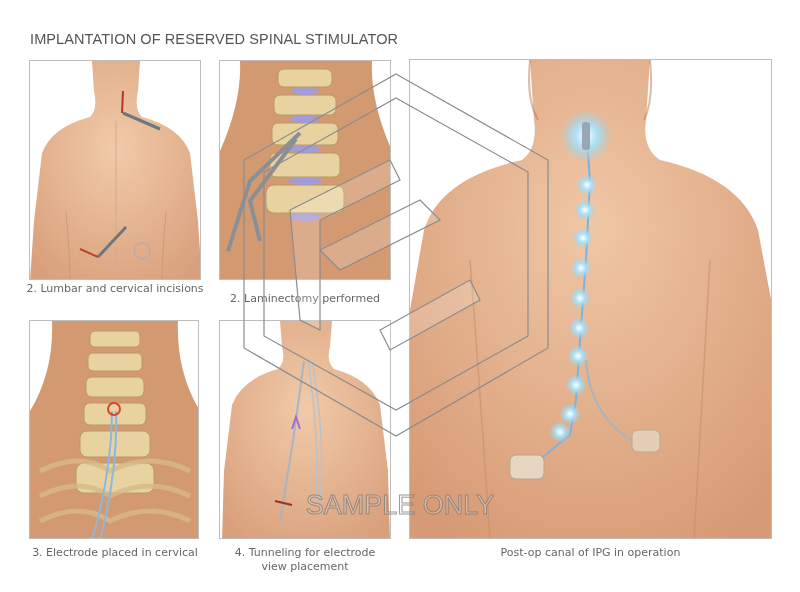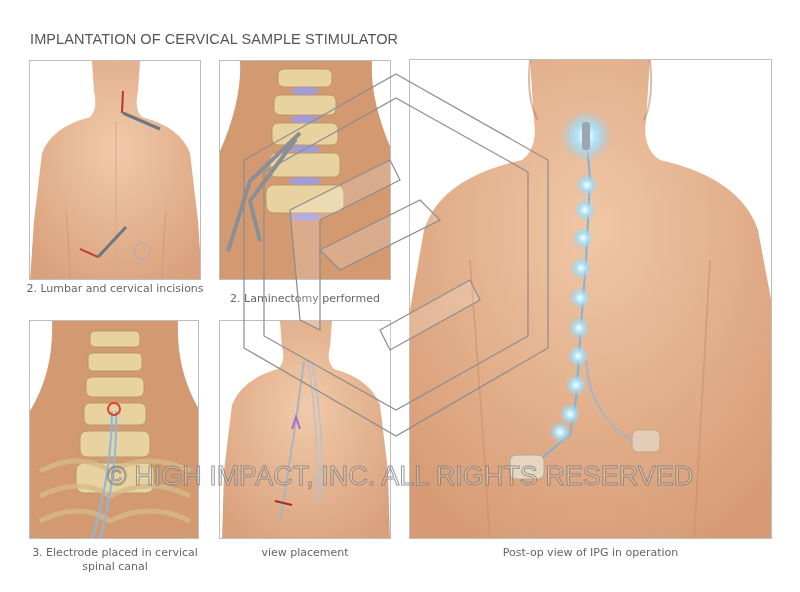--- a/index.html
+++ b/index.html
@@ -6,21 +6,21 @@
   body{width:800px;height:592px;position:relative;overflow:hidden;font-family:"DejaVu Sans","Liberation Sans",sans-serif;}
   .title{position:absolute;left:30px;top:31px;font-size:14.5px;color:#555;letter-spacing:0.1px;white-space:nowrap;font-family:"Liberation Sans",sans-serif;}
   .panel{position:absolute;border:1px solid #bdbdbd;overflow:hidden;background:#fff;box-sizing:border-box;}
   .caption{position:absolute;font-size:11px;color:#666;text-align:center;line-height:14px;font-family:"DejaVu Sans",sans-serif;}
   .wm{position:absolute;left:0;top:0;width:800px;height:592px;pointer-events:none;}
   .wmtext{position:absolute;width:800px;text-align:center;font-family:"Liberation Sans",sans-serif;font-size:27px;color:rgba(255,255,255,0.25);-webkit-text-stroke:1px rgba(120,120,120,0.75);letter-spacing:0px;white-space:nowrap;}
 </style>
 </head>
 <body>
 
-<div class="title">IMPLANTATION OF CERVICAL SAMPLE STIMULATOR</div>
+<div class="title">IMPLANTATION OF RESERVED SPINAL STIMULATOR</div>
 
 <div class="panel" style="left:29px;top:60px;width:172px;height:220px;">
   <svg width="172" height="220" viewBox="0 0 172 220">
     <defs>
       <radialGradient id="s1" cx="50%" cy="40%" r="70%">
           <stop offset="0" stop-color="#f1caa9"></stop>
           <stop offset="1" stop-color="#d9a07c"></stop>
         </radialGradient>
     </defs>
     <path d="M62 0 L110 0 L108 30 Q104 48 112 56 Q150 66 160 92 L168 160 L172 220 L0 220 L4 160 L12 92 Q22 66 60 56 Q68 48 64 30 Z" fill="url(#s1)"></path>
@@ -77,39 +77,39 @@
         <path d="M10 150 Q50 130 80 150 Q120 130 160 150"></path>
         <path d="M10 175 Q50 155 80 175 Q120 155 160 175"></path>
         <path d="M10 200 Q50 180 80 200 Q120 180 160 200"></path>
       </g>
     <path d="M82 90 Q82 150 62 219 M86 90 Q88 150 70 219" stroke="#8bb8e0" stroke-width="2" fill="none"></path>
     <circle cx="84" cy="88" r="6" fill="none" stroke="#d9442c" stroke-width="2"></circle>
   </svg>
 </div>
 <div class="caption" style="left:20px;top:546px;width:190px;">
   <div>3. Electrode placed in cervical</div>
-  <div>spinal canal</div>
 </div>
 
 <div class="panel" style="left:219px;top:320px;width:172px;height:219px;">
   <svg width="172" height="219" viewBox="0 0 172 219">
     <defs>
         <radialGradient id="s4" cx="50%" cy="40%" r="70%">
           <stop offset="0" stop-color="#f1caa9"></stop>
           <stop offset="1" stop-color="#d9a07c"></stop>
         </radialGradient>
       </defs>
     <path d="M60 0 L112 0 L110 26 Q106 40 114 48 Q150 58 160 84 L168 150 L170 219 L2 219 L4 150 L12 84 Q22 58 58 48 Q66 40 62 26 Z" fill="url(#s4)"></path>
     <path d="M84 40 Q74 120 60 200" stroke="#aab4c0" stroke-width="2" fill="none"></path>
     <path d="M88 40 Q100 120 96 180 M92 40 Q106 120 100 180" stroke="#b8c2cc" stroke-width="1.5" fill="none"></path>
     <path d="M72 108 L76 96 L80 108" stroke="#a070d0" stroke-width="2" fill="none"></path>
     <line x1="55" y1="180" x2="72" y2="184" stroke="#a03020" stroke-width="2"></line>
   </svg>
 </div>
 <div class="caption" style="left:210px;top:546px;width:190px;">
+  <div>4. Tunneling for electrode</div>
   <div>view placement</div>
 </div>
 
 <div class="panel" style="left:409px;top:59px;width:363px;height:480px;">
   <svg width="363" height="480" viewBox="0 0 363 480">
     <defs>
       <radialGradient id="s5" cx="50%" cy="35%" r="75%">
           <stop offset="0" stop-color="#f0c7a6"></stop>
           <stop offset="1" stop-color="#d69a74"></stop>
         </radialGradient>
@@ -135,26 +135,26 @@
         <circle cx="169" cy="268" r="11"></circle>
         <circle cx="168" cy="296" r="11"></circle>
         <circle cx="166" cy="325" r="11"></circle>
         <circle cx="160" cy="354" r="11"></circle>
         <circle cx="150" cy="372" r="11"></circle>
     </g>
     <rect x="100" y="395" width="34" height="24" rx="6" fill="#e6d6c2" stroke="#b8a690"></rect>
     <rect x="222" y="370" width="28" height="22" rx="6" fill="#e6d6c2" stroke="#b8a690" opacity="0.8"></rect>
   </svg>
 </div>
-<div class="caption" style="left:409px;top:546px;width:363px;">Post-op view of IPG in operation</div>
+<div class="caption" style="left:409px;top:546px;width:363px;">Post-op canal of IPG in operation</div>
 
 <div class="wm">
   <svg width="800" height="592" viewBox="0 0 800 592" style="position:absolute;left:0;top:0;">
     <g fill="rgba(255,255,255,0.18)" stroke="#8c8c8c" stroke-width="1.2">
       <path d="M396 74 L548 160 L548 348 L396 436 L244 348 L244 160 Z" fill="none"></path>
       <path d="M396 98 L528 172 L528 336 L396 410 L264 336 L264 172 Z" fill="none"></path>
       <path d="M290 210 L390 160 L400 180 L320 220 L320 330 L300 320 Z"></path>
       <path d="M320 250 L420 200 L440 220 L340 270 Z"></path>
       <path d="M380 330 L470 280 L480 300 L390 350 Z"></path>
     </g>
   </svg>
-  <div class="wmtext" style="top:461px;">© HIGH IMPACT, INC. ALL RIGHTS RESERVED</div>
+  <div class="wmtext" style="top:490px;">SAMPLE ONLY</div>
 </div>
 
 </body></html>

